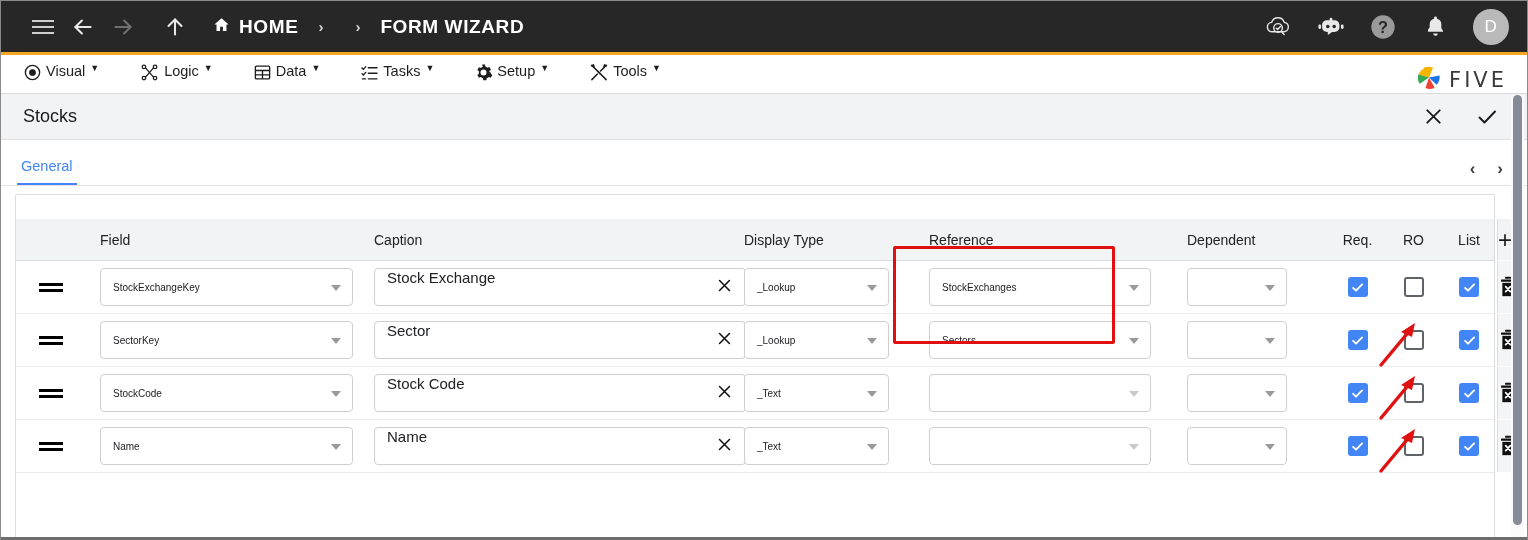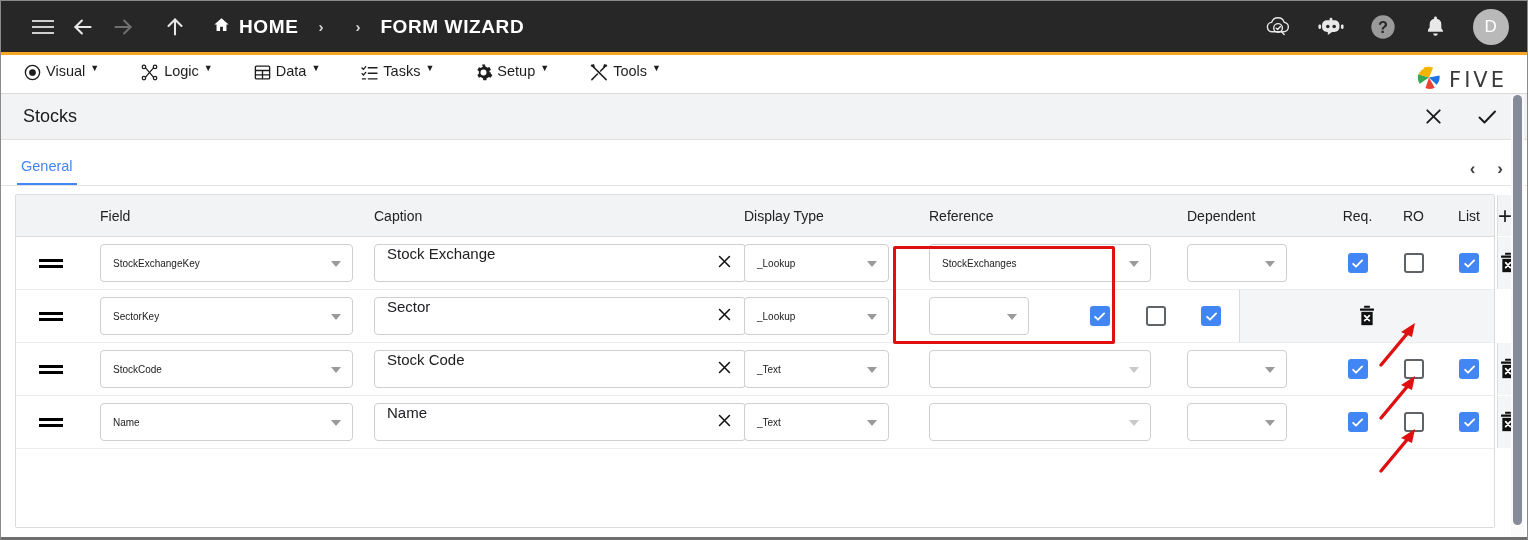--- a/index.html
+++ b/index.html
@@ -114,21 +114,21 @@
     border: 1px solid #dcdcdc;
     border-radius: 2px;
     width: 1480px;
     background: #fff;
   }
   .ghead {
     display: flex; align-items: center;
     height: 42px;
     background: #f2f3f5;
     border-bottom: 1px solid #dcdcdc;
-    font-size: 14px; color: #222;
+    font-size: 14px; color: #222; margin-top: 24px;
   }
   .grow {
     display: flex; align-items: center;
     height: 53px;
     border-bottom: 1px solid #ececec;
     background: #fff;
   }
   .grow:last-child { border-bottom: 1px solid #ececec; }
   .gfill { height: 78px; background: #fff; }
 
@@ -551,20 +551,26 @@
                   </svg>
               </span>
             </div>
           </div>
           <div class="c-dtype">
             <div class="sel w-dtype">
               <span>_Lookup</span>
                 <span class="caret"></span>
             </div>
           </div>
+          <div class="c-ref">
+            <div class="sel w-ref">
+              <span>Sectors</span>
+                <span class="caret"></span>
+            </div>
+          </div>
           <div class="c-dep">
             <div class="sel w-dep">
               <span></span>
                 <span class="caret"></span>
             </div>
           </div>
           <div class="c-req">
             <div class="cbx on">
                 <svg width="15" height="15" viewBox="0 0 24 24" fill="none" stroke="#fff" stroke-width="3" stroke-linecap="round" stroke-linejoin="round">
                   <path d="M5 12.5l4.6 4.6L19.4 7"></path>

